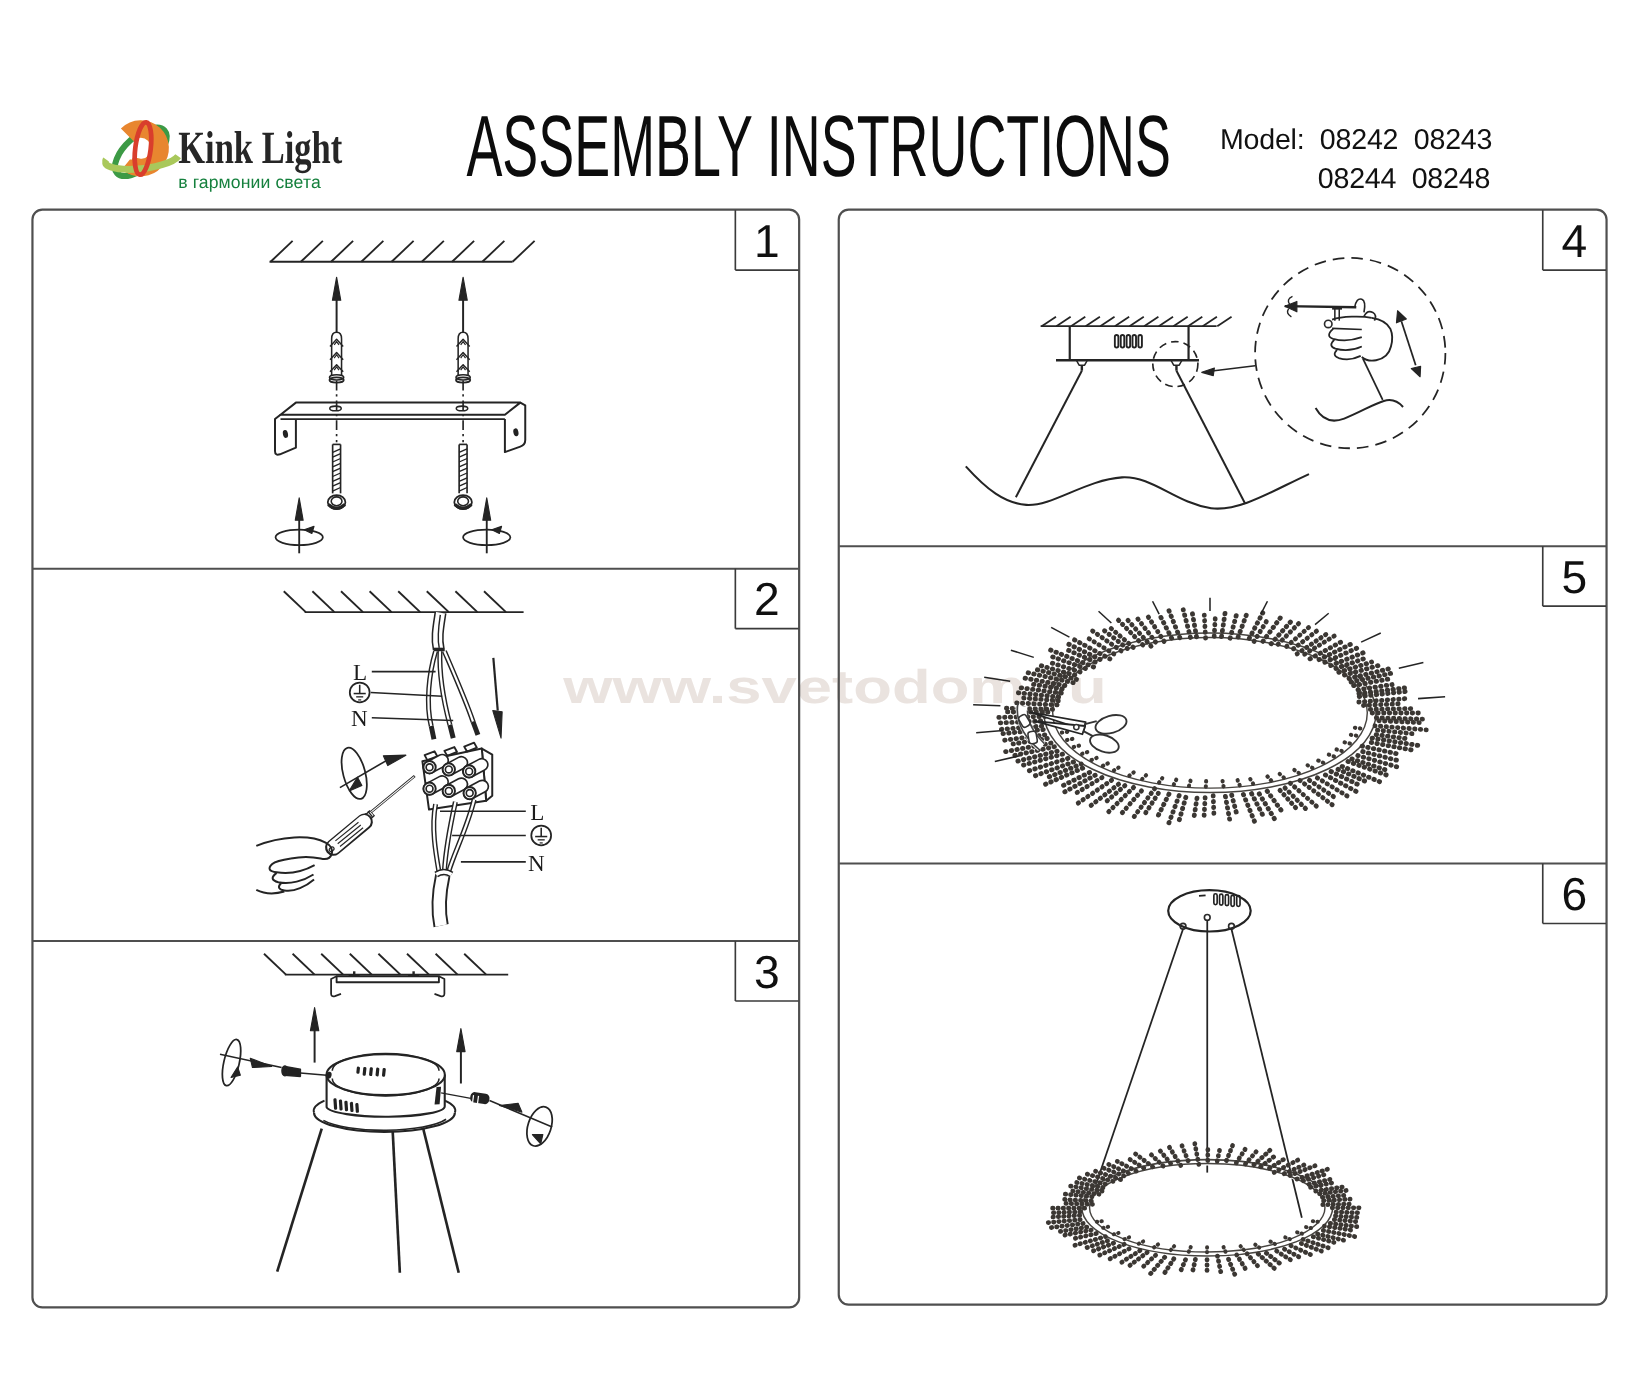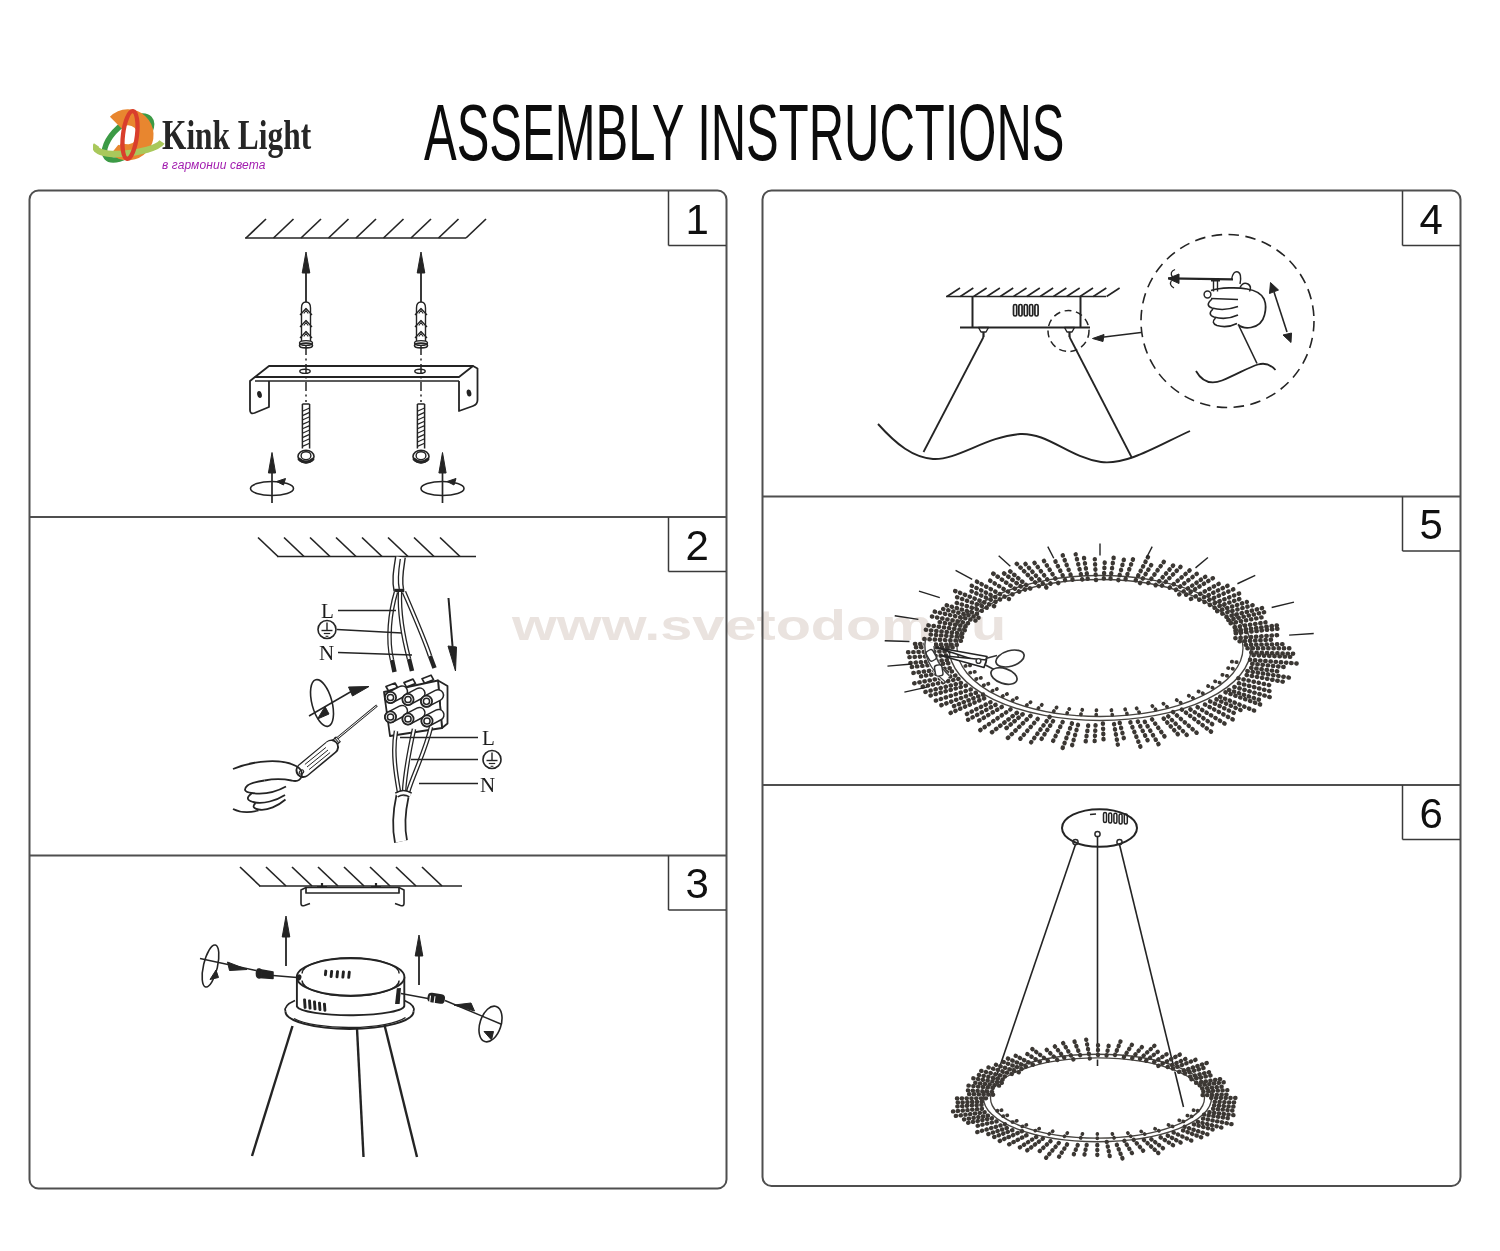--- a/index.html
+++ b/index.html
@@ -9,24 +9,28 @@
 <div style="position:absolute;left:93px;top:104px;width:74px;height:66px;">
 <svg width="74" height="66" viewBox="0 0 74 66">
  <ellipse cx="35" cy="34" rx="29" ry="14" fill="none" stroke="#3c9a45" stroke-width="5.5" transform="rotate(-42 35 34)"></ellipse>
  <path d="M22.6,18.5 A17.5,17.5 0 1 1 23.9,44.3" fill="none" stroke="#e8862f" stroke-width="16"></path>
  <path d="M21.5,45.5 A17.5,17.5 0 0 0 32,49.4" fill="none" stroke="#e8862f" stroke-width="12"></path>
  <path d="M3.5,41 A33,9.5 -7 0 0 69,38" fill="none" stroke="#a9c85b" stroke-width="6.3"></path>
  <ellipse cx="37" cy="31" rx="7" ry="24" fill="none" stroke="#d93e2c" stroke-width="4.3" transform="rotate(7 37 31)"></ellipse>
 </svg></div>
 <div style="position:absolute;left:162px;top:115px;width:320px;">
  <div id="kink" style="font-family:'Liberation Serif',serif;font-weight:bold;font-size:42px;line-height:40px;color:#262626;transform-origin:left top;transform:scaleX(0.747);white-space:nowrap;">Kink Light</div>
- <div id="slog" style="font-family:'Liberation Sans',sans-serif;font-size:12px;color:#a21caf;letter-spacing:0.1px;margin-top:3px;white-space:nowrap;font-style:italic;">в гармонии света</div>
+ <div id="slog" style="font-family:'Liberation Sans',sans-serif;font-size:16px;color:#15803d;letter-spacing:0.1px;margin-top:3px;white-space:nowrap;">в гармонии света</div>
 </div>
 <div style="position:absolute;left:424px;top:98px;width:641px;height:70px;">
  <div id="title" style="font-family:'Liberation Sans',sans-serif;font-size:79px;line-height:70px;color:#0c0c0c;transform-origin:left center;white-space:nowrap;transform:scaleX(0.62);">ASSEMBLY INSTRUCTIONS</div>
+</div>
+<div style="position:absolute;left:1109px;top:109px;font-family:'Liberation Sans',sans-serif;font-size:26px;letter-spacing:-0.2px;line-height:35.5px;color:#111;white-space:nowrap;">
+ <div>Model:&nbsp; 08242&nbsp; 08243</div>
+ <div style="margin-left:89px;">08244&nbsp; 08248</div>
 </div>
 
 <svg width="1500" height="1251" viewBox="0 0 1500 1251" style="position:absolute;left:0;top:0;">
       <rect x="29.5" y="190.5" width="697" height="998" rx="9" fill="none" stroke="#4f4f4f" stroke-width="2"></rect>
 <line x1="30" y1="517" x2="726" y2="517" stroke="#4f4f4f" stroke-width="1.8" stroke-linecap="butt"></line>
 <line x1="30" y1="855.5" x2="726" y2="855.5" stroke="#4f4f4f" stroke-width="1.8" stroke-linecap="butt"></line>
 <rect x="762.5" y="190.5" width="698" height="995.5" rx="9" fill="none" stroke="#4f4f4f" stroke-width="2"></rect>
 <line x1="763" y1="496.5" x2="1460" y2="496.5" stroke="#4f4f4f" stroke-width="1.8" stroke-linecap="butt"></line>
 <line x1="763" y1="785" x2="1460" y2="785" stroke="#4f4f4f" stroke-width="1.8" stroke-linecap="butt"></line>
 <line x1="668.5" y1="191" x2="668.5" y2="245.5" stroke="#3a3a3a" stroke-width="1.5" stroke-linecap="butt"></line>

